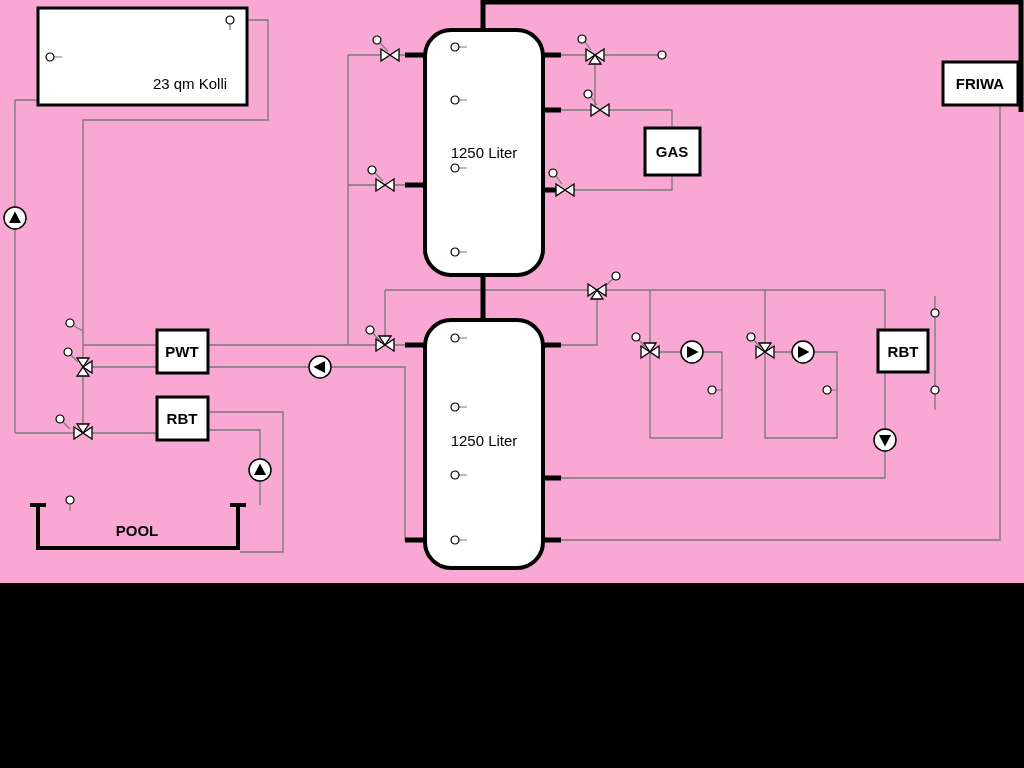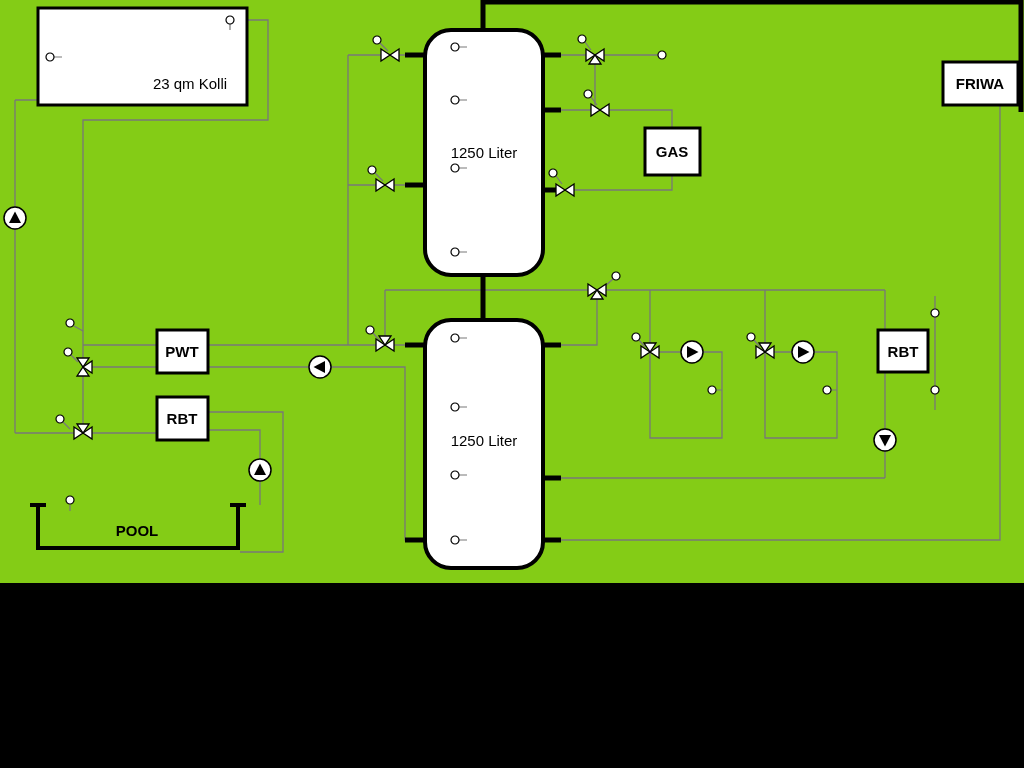--- a/index.html
+++ b/index.html
@@ -1,16 +1,16 @@
 <!DOCTYPE html>
 <html><head>
 <meta charset="utf-8">
 <style>
   html,body{margin:0;padding:0;background:#fff;}
-  #stage{position:relative;width:1024px;height:768px;background:#84cc16;overflow:hidden;}
+  #stage{position:relative;width:1024px;height:768px;background:#f9a8d4;overflow:hidden;}
   svg{display:block;}
   .lbl{font:bold 15px "Liberation Sans", sans-serif;fill:#000;}
   .lbl2{font:15px "Liberation Sans", sans-serif;fill:#000;}
   text{text-anchor:middle;}
 </style>
 </head>
 <body>
 
 <div id="stage">
 <svg width="1024" height="768" viewBox="0 0 1024 768">

